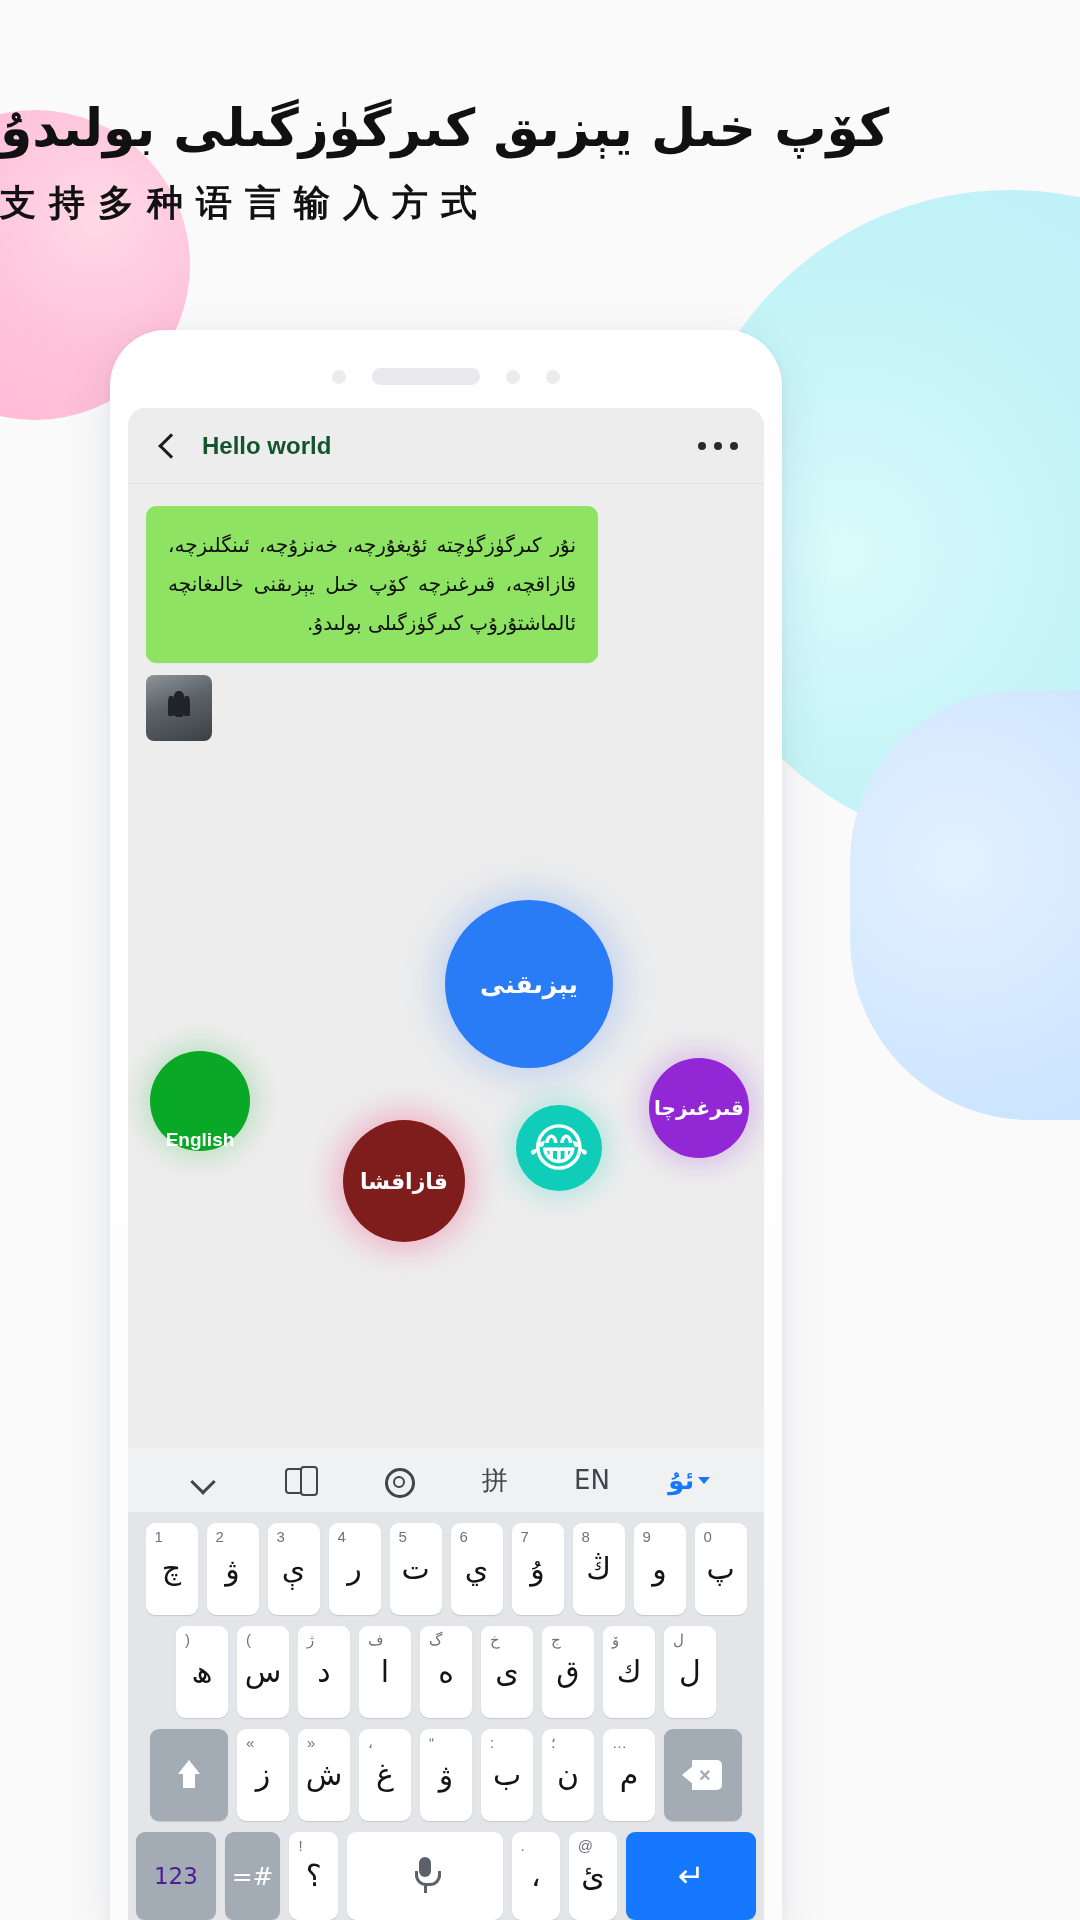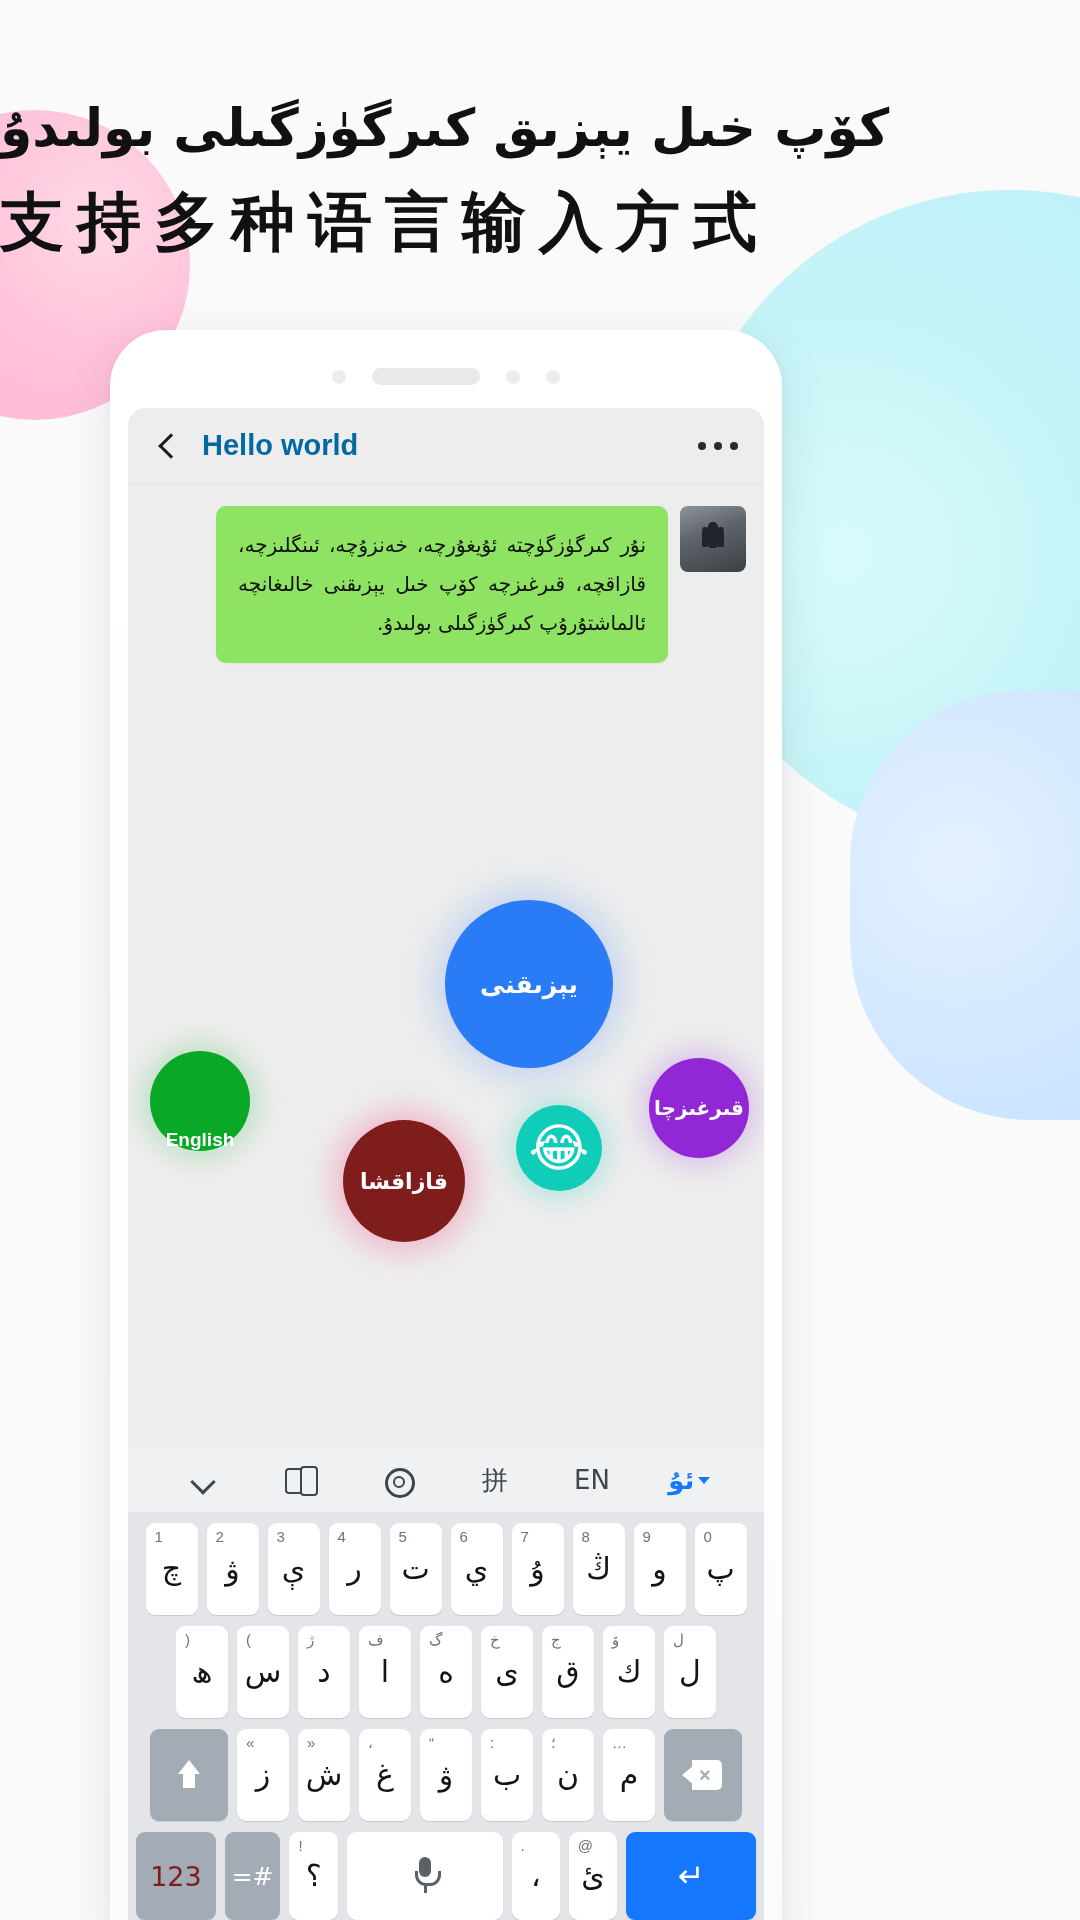--- a/index.html
+++ b/index.html
@@ -31,21 +31,21 @@
     position:absolute; left:0; top:96px; width:1080px;
     text-align:left; z-index:5;
   }
   #headline .ug {
     direction:rtl; unicode-bidi:bidi-override;
     font-size:52px; font-weight:700; color:#111;
     line-height:1.25; letter-spacing:0px;
     font-family:"DejaVu Sans","Liberation Sans",sans-serif;
   }
   #headline .zh {
-    font-size:64px; font-weight:700; color:#111;
+    font-size:36px; font-weight:700; color:#111;
     letter-spacing:13px; margin-top:18px;
     font-family:Liberation Sans, sans-serif;
   }
 
   
   #phone {
     position:absolute; left:110px; top:330px;
     width:672px; height:1600px;
     background:linear-gradient(180deg,#ffffff 0%,#fcfcfd 100%);
     border-radius:56px 56px 0 0;
@@ -73,32 +73,32 @@
     height:76px; background:#ededed;
     display:flex; align-items:center; padding:0 26px;
     border-bottom:1px solid #e2e2e2;
   }
   #back-chevron { width:26px; height:26px; position:relative; flex:0 0 auto; }
   #back-chevron::before {
     content:""; position:absolute; left:8px; top:4px;
     width:15px; height:15px; border-left:3px solid #1b1b1b; border-bottom:3px solid #1b1b1b;
     transform:rotate(45deg);
   }
-  #header-title { font-size:29px; font-weight:600; color:#0369a1; margin-left:22px; }
+  #header-title { font-size:24px; font-weight:600; color:#14532d; margin-left:22px; }
   #header-more {
     margin-left:auto; display:flex; gap:8px; align-items:center;
   }
   #header-more span { width:8px; height:8px; border-radius:50%; background:#2a2a2a; display:block; }
 
   
   #chat {
     position:relative; height:612px; background:#ededed; padding:22px 18px 0 18px;
     overflow:hidden;
   }
-  #msg-row { display:flex; justify-content:flex-end; align-items:flex-start; gap:12px; }
+  #msg-row { display:flex; justify-content:flex-end; align-items:flex-start; gap:12px;flex-direction:column; }
   #bubble {
     background:#8ee362; border-radius:10px;
     padding:20px 22px; max-width:452px;
     direction:rtl; text-align:justify;
     font-size:20px; line-height:1.95; color:#111;
     font-family:"DejaVu Sans","Liberation Sans",sans-serif;
     box-shadow:0 1px 2px rgba(0,0,0,.04);
   }
   #avatar {
     width:66px; height:66px; border-radius:8px; flex:0 0 auto;
@@ -430,21 +430,21 @@
           </div>
         <div class="key key-wide">
           <span class="icon-backspace">
               <span class="bs-x">×</span>
             </span>
         </div>
       </div>
 
       <div class="kb-row row4">
         <div class="key key-fn" id="key-123">
-          <span class="main" style="color:#7f1d1d;font-size:27px">123</span>
+          <span class="main" style="color:#4c1d95;font-size:23px">123</span>
         </div>
         <div class="key key-fn" id="key-sym">
           <span class="main" style="color:#fff;font-size:25px">=#</span>
         </div>
         <div class="key" id="key-q">
           <span class="sup">!</span>
           <span class="main">؟</span>
         </div>
         <div class="key" id="key-space">
           <span class="icon-mic">

